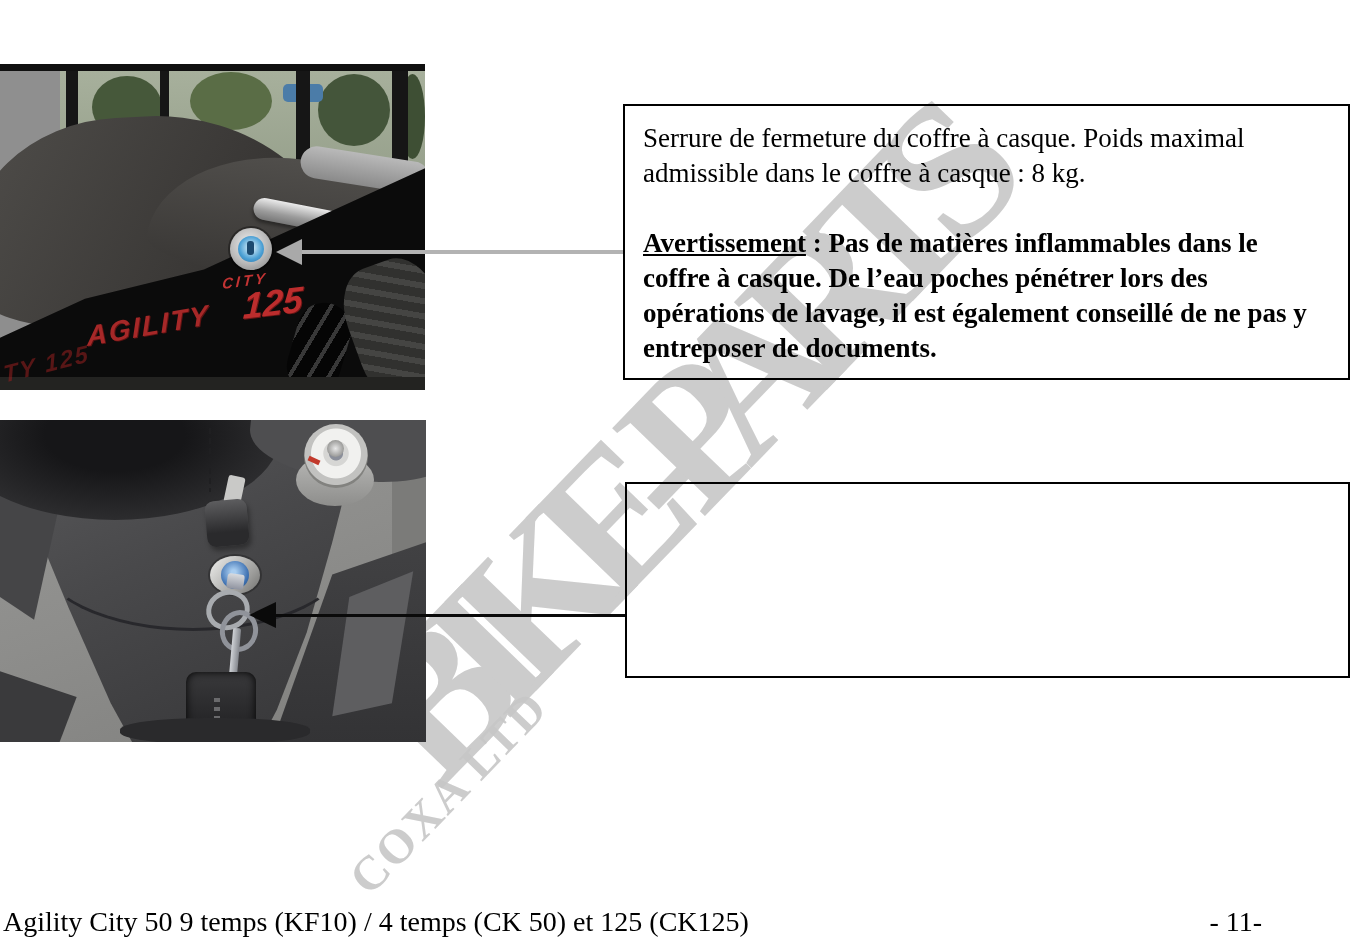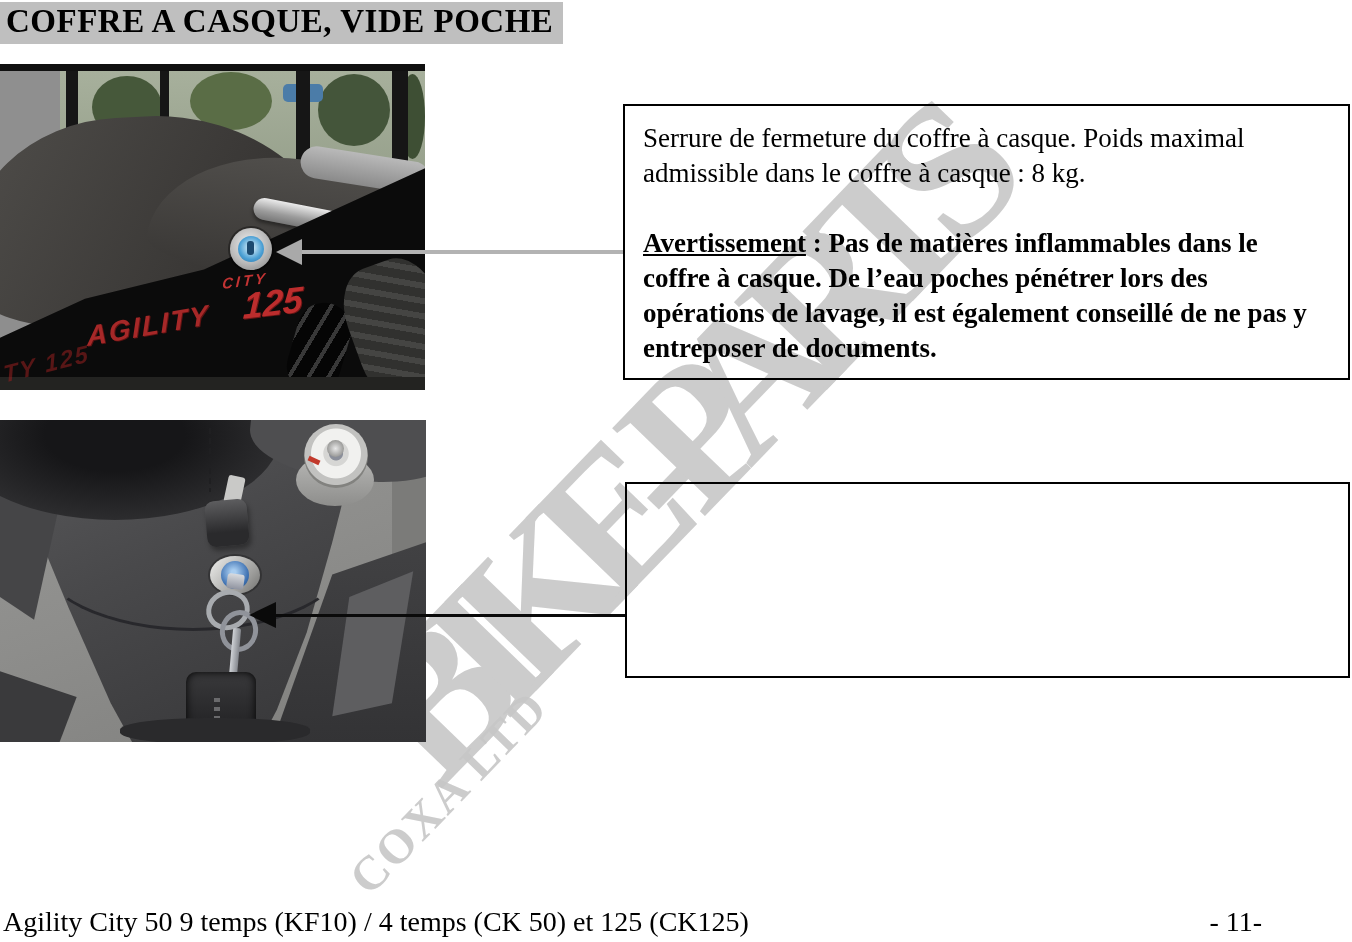--- a/index.html
+++ b/index.html
@@ -154,21 +154,20 @@
   #footer-right{position:absolute;right:90px;top:0;white-space:nowrap;}
 </style>
 </head>
 <body>
 
 <div class="page">
 
   <div id="wm-main">BIKE-PARTS</div>
   <div id="wm-sub">COXA LTD</div>
 
-  <h1 id="title">COFFRE A CASQUE, VIDE POCHE</h1>
 
   <div id="photo1">
     <div class="abs" id="p1-topstrip"></div>
     <div class="abs" id="p1-wall"></div>
     <div class="abs" id="p1-window"></div>
     <div class="abs foliage" id="p1-f1"></div>
     <div class="abs foliage" id="p1-f2"></div>
     <div class="abs foliage" id="p1-f3"></div>
     <div class="abs foliage" id="p1-f4"></div>
     <div class="abs" id="p1-car"></div>

